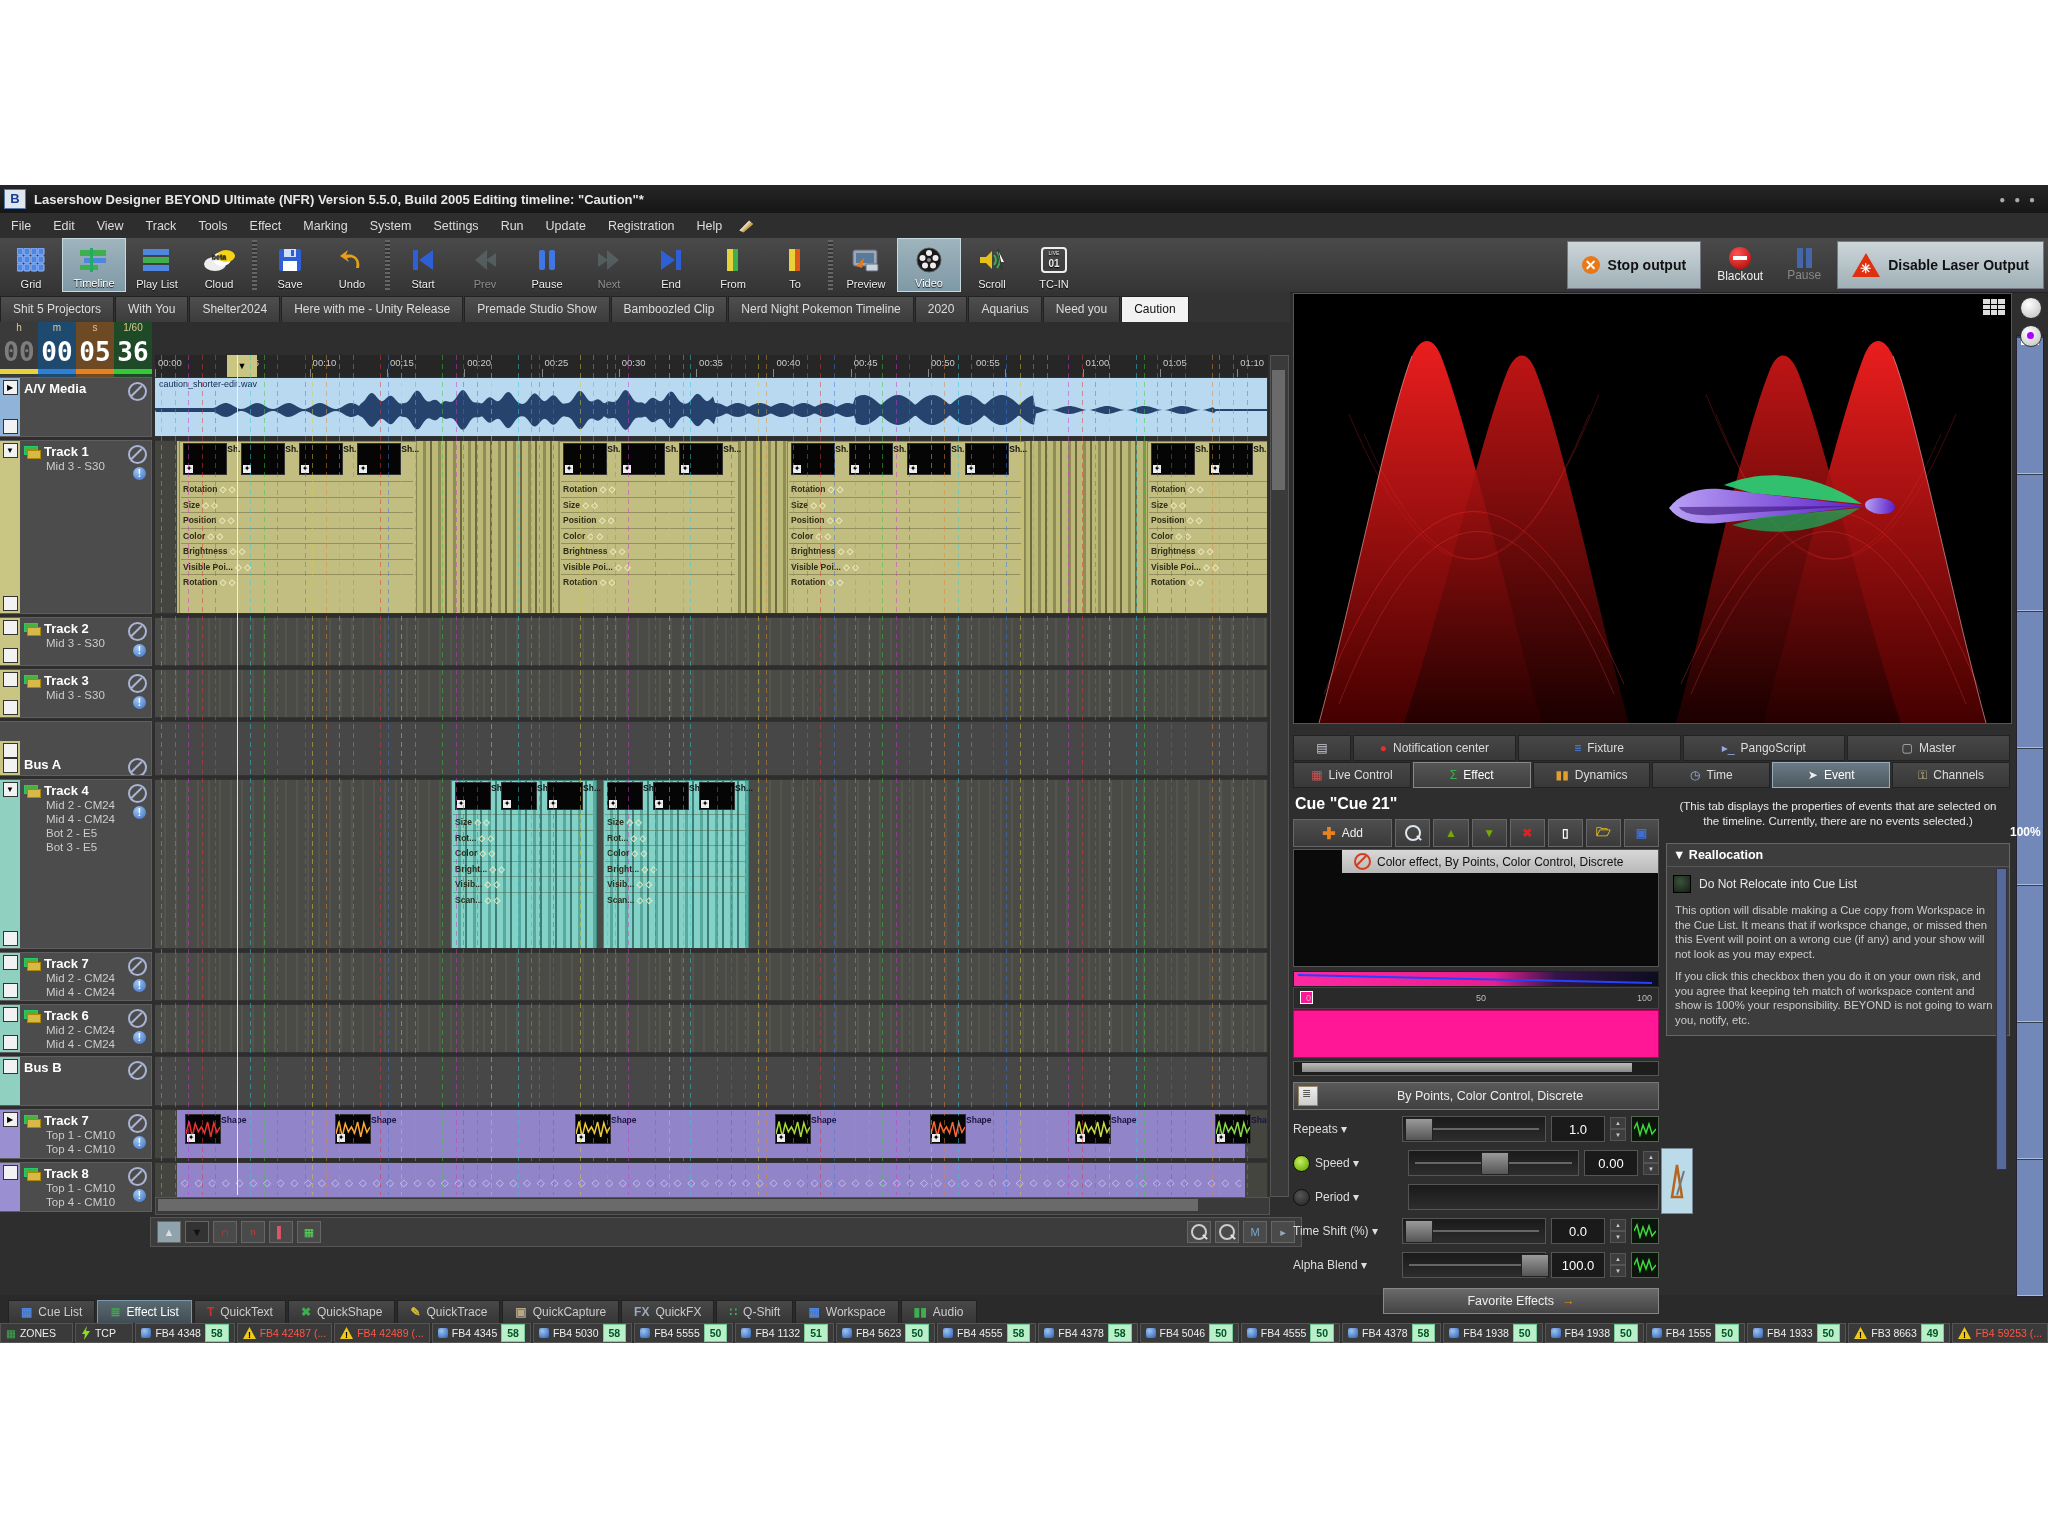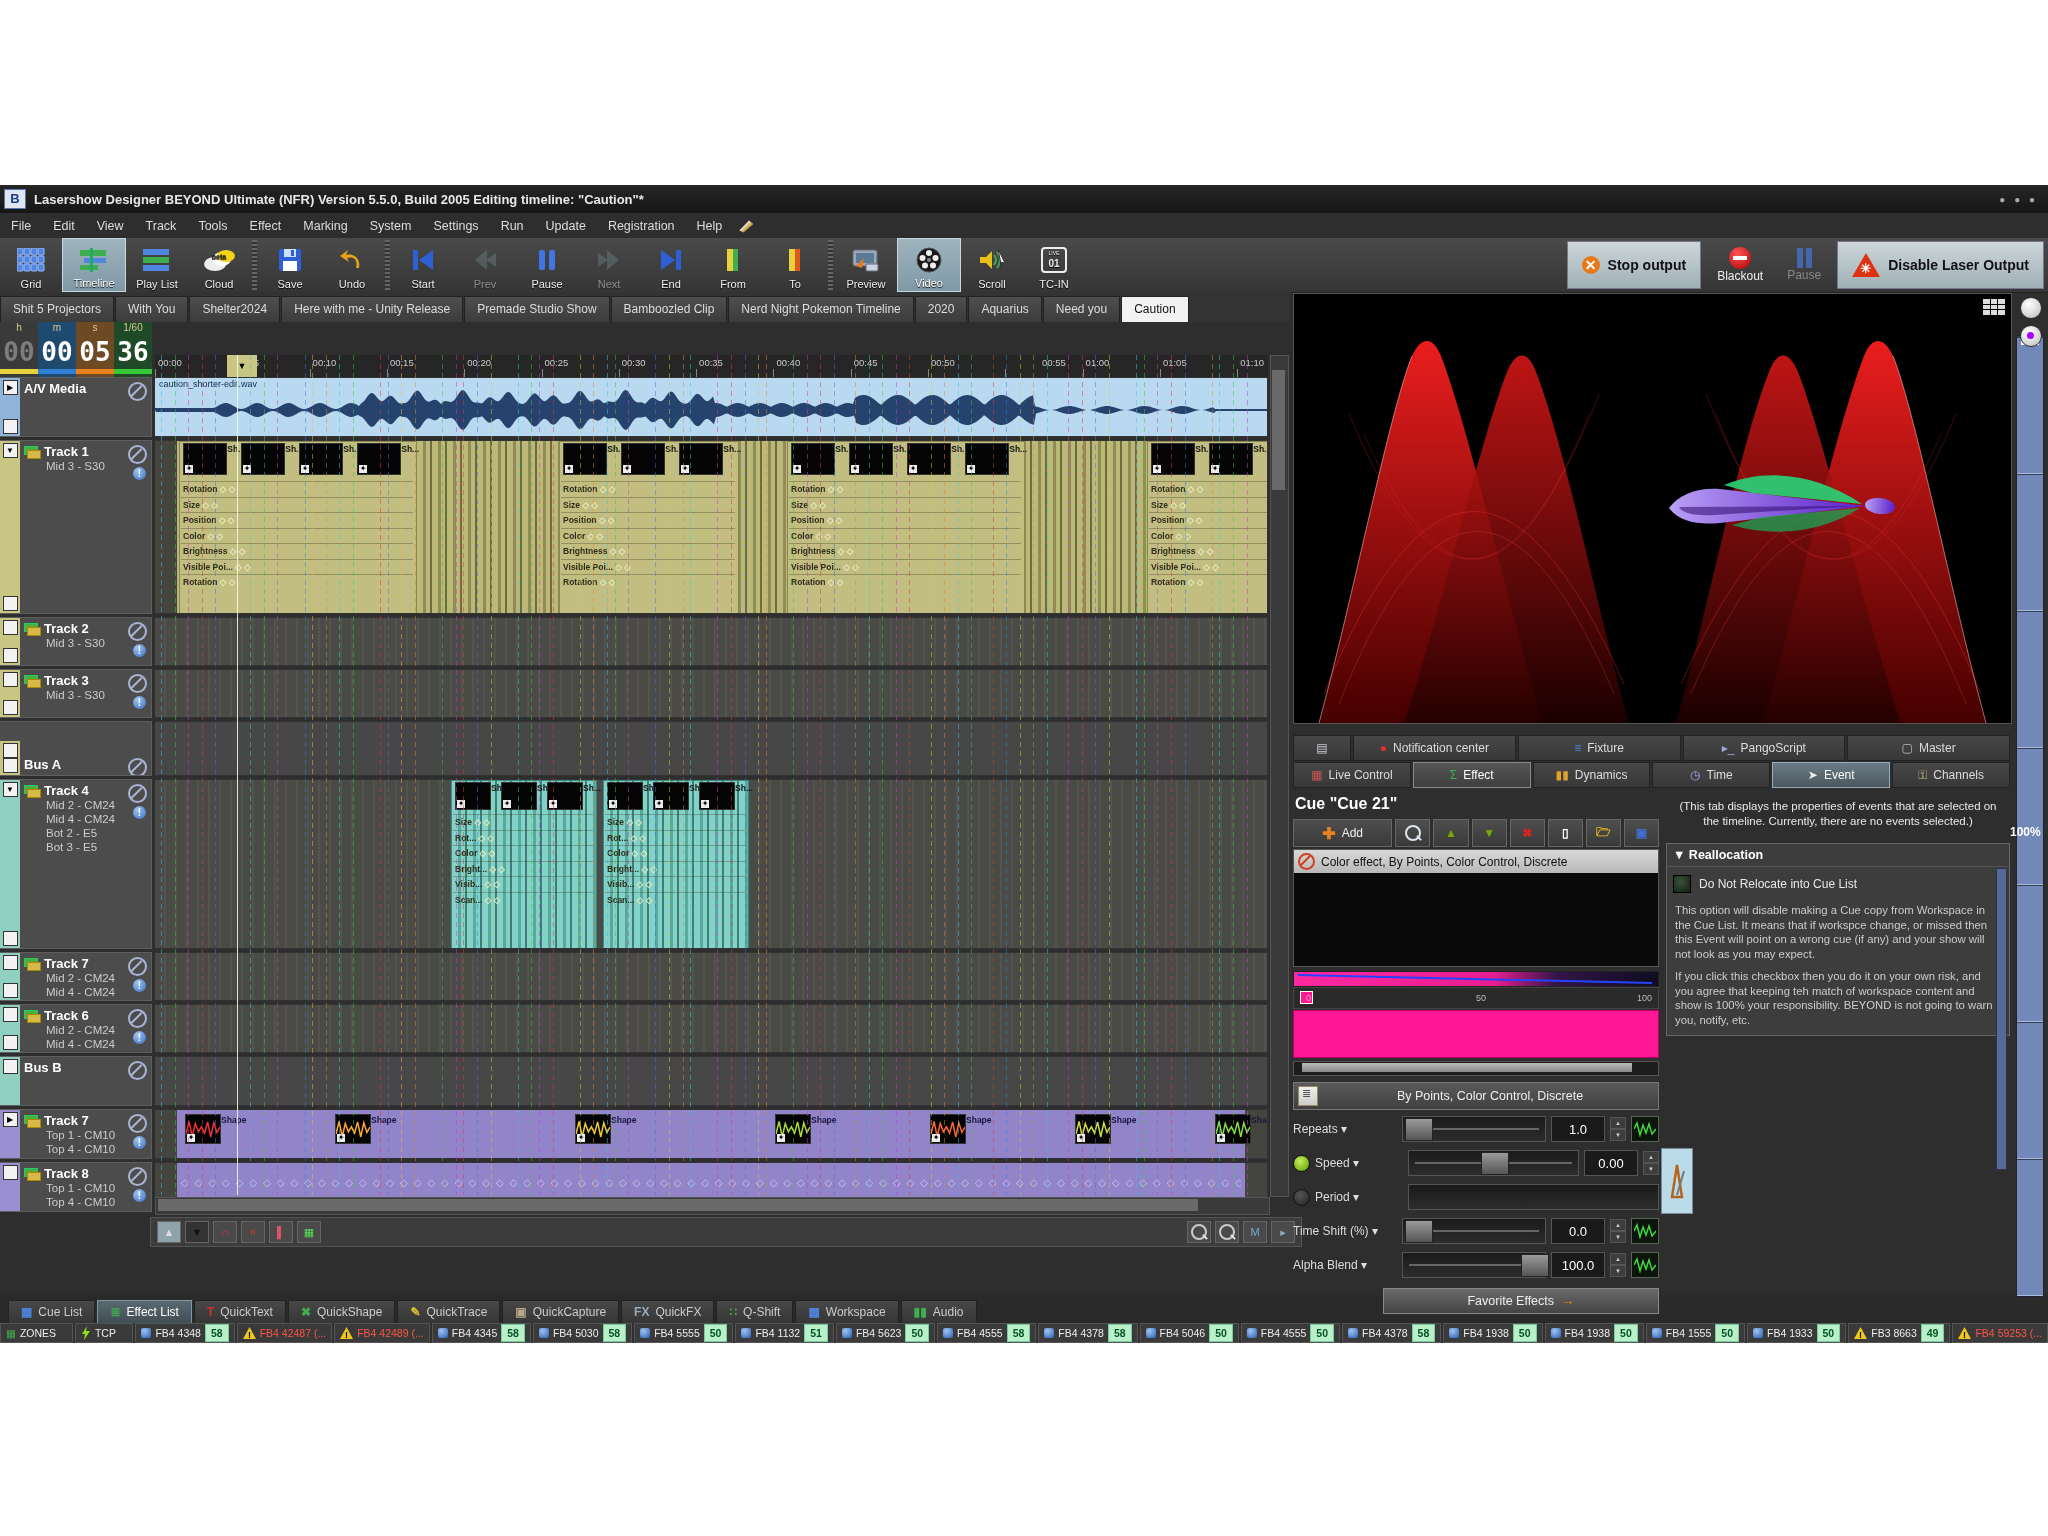--- a/index.html
+++ b/index.html
@@ -87,21 +87,21 @@
   #rtabs1{position:absolute;left:1293px;top:550px;width:717px;display:flex;gap:2px;}
   #rtabs2{position:absolute;left:1293px;top:577px;width:717px;display:flex;gap:2px;}
   .rtab{flex:1;display:flex;align-items:center;justify-content:center;gap:6px;background:linear-gradient(#474747,#383838);border:1px solid #222;color:#ddd;font-size:12px;height:24px;white-space:nowrap;}
   .rtab.sel{background:linear-gradient(#555,#3f3f3f);border-color:#888;color:#fff;}
   .rtab.sel2{background:linear-gradient(#6a7a84,#4c585f);border-color:#9ab;color:#fff;}
   #leftcol{position:absolute;left:1293px;top:606px;width:366px;height:500px;}
   #cuetitle{color:#fff;font-size:16px;font-weight:bold;padding:4px 2px;}
   #efftools{display:flex;gap:3px;margin:2px 0;}
   .ebtn{height:26px;background:linear-gradient(#4e4e4e,#3a3a3a);border:1px solid #666;color:#eee;display:flex;align-items:center;justify-content:center;font-size:12px;}
   #efflist{height:116px;background:#0a0a0a;border:1px solid #555;margin-top:2px;}
-  .effitem{background:linear-gradient(#d8d8d8,#b8b8b8);color:#111;font-size:12px;display:flex;align-items:center;gap:6px;padding:3px 4px;}
+  .effitem{background:linear-gradient(#d8d8d8,#b8b8b8);color:#111;font-size:12px;display:flex;align-items:center;gap:6px;padding:3px 12px;margin-left:48px;}
   .ban2{width:13px;height:13px;border:2px solid #d04020;border-radius:50%;position:relative;flex:none;}
   .ban2:before{content:"";position:absolute;left:-2px;top:4.5px;width:14px;height:2px;background:#d04020;transform:rotate(-45deg);}
   #gradbar{position:relative;height:14px;margin-top:4px;background:linear-gradient(90deg,#ff28a0 0%,#e81e90 55%,#341448 72%,#0d0d20 100%);border:1px solid #222;}
   #gradline{position:absolute;left:0;top:0;width:100%;height:100%;}
   #gscale{position:relative;height:20px;background:#2a2a2a;border:1px solid #444;color:#bbb;font-size:9px;}
   #pinkrect{height:46px;background:#ff1796;border:1px solid #b06;margin-top:1px;position:relative;}
   #pinksq{position:absolute;left:6px;top:3px;width:11px;height:11px;background:#ff1796;border:1px solid #fff;}
   #hslider{position:relative;height:13px;background:#1d1d1d;border:1px solid #555;margin-top:3px;}
   #hslider .hth2{position:absolute;left:8px;top:1px;width:330px;height:9px;background:linear-gradient(#bbb,#888);}
   #effhdr{display:flex;align-items:center;margin-top:6px;height:26px;background:linear-gradient(#5a5a5a,#404040);border:1px solid #777;color:#eee;font-size:12.5px;}
@@ -597,21 +597,21 @@
       <span class="rtick" style="left: 466.8px;">00:30</span>
       <i style="position: absolute; left: 463.8px; bottom: 0px; width: 1px; height: 8px; background: rgb(136, 136, 136);"></i>
       <span class="rtick" style="left: 544.1px;">00:35</span>
       <i style="position: absolute; left: 541.1px; bottom: 0px; width: 1px; height: 8px; background: rgb(136, 136, 136);"></i>
       <span class="rtick" style="left: 621.4px;">00:40</span>
       <i style="position: absolute; left: 618.4px; bottom: 0px; width: 1px; height: 8px; background: rgb(136, 136, 136);"></i>
       <span class="rtick" style="left: 698.7px;">00:45</span>
       <i style="position: absolute; left: 695.7px; bottom: 0px; width: 1px; height: 8px; background: rgb(136, 136, 136);"></i>
       <span class="rtick" style="left: 776px;">00:50</span>
       <i style="position: absolute; left: 773px; bottom: 0px; width: 1px; height: 8px; background: rgb(136, 136, 136);"></i>
-      <span class="rtick" style="left: 887px;">00:55</span>
+      <span class="rtick" style="left: 821px;">00:55</span>
       <i style="position: absolute; left: 850.3px; bottom: 0px; width: 1px; height: 8px; background: rgb(136, 136, 136);"></i>
       <span class="rtick" style="left: 930.6px;">01:00</span>
       <i style="position: absolute; left: 927.6px; bottom: 0px; width: 1px; height: 8px; background: rgb(136, 136, 136);"></i>
       <span class="rtick" style="left: 1007.9px;">01:05</span>
       <i style="position: absolute; left: 1004.9px; bottom: 0px; width: 1px; height: 8px; background: rgb(136, 136, 136);"></i>
       <span class="rtick" style="left: 1085.2px;">01:10</span>
       <i style="position: absolute; left: 1082.2px; bottom: 0px; width: 1px; height: 8px; background: rgb(136, 136, 136);"></i>
       <div style="position: absolute; left: 72px; top: 0px; width: 30px; height: 100%; background: rgb(201, 198, 131); color: rgb(0, 0, 0); text-align: center; font-size: 9px; line-height: 22px;">▼</div>
     </div>
 

